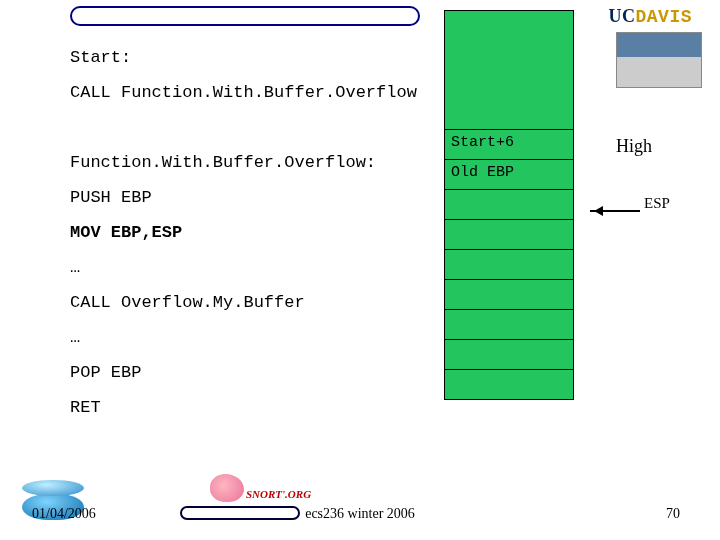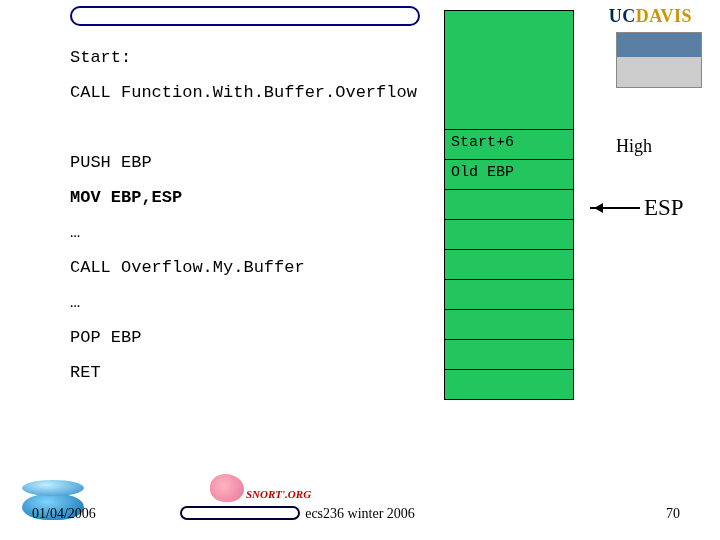--- a/index.html
+++ b/index.html
@@ -1,34 +1,34 @@
 <!DOCTYPE html>
 <html><head>
 <meta charset="utf-8">
 <style>
   * { box-sizing: border-box; margin: 0; padding: 0; }
   html, body { width: 720px; height: 540px; background: #fff; font-family: Arial, sans-serif; overflow: hidden; }
   .slide { position: relative; width: 720px; height: 540px; padding: 40px 50px 0 70px; }
   .top-pill { position: absolute; top: 6px; left: 70px; width: 350px; height: 20px; border: 2px solid #000080; border-radius: 12px; }
   .logo { position: absolute; top: 6px; right: 28px; width: 120px; text-align: right; }
   .logo .uc { font-family: Georgia, serif; font-weight: bold; font-size: 18px; color: #002855; letter-spacing: .5px; }
-  .logo .davis { font-family: Liberation Serif, serif; font-weight: bold; font-size: 18px; color: #c99700; letter-spacing: .5px; }
+  .logo .davis { font-family: Liberation Mono, monospace; font-weight: bold; font-size: 18px; color: #c99700; letter-spacing: .5px; }
   .logo-img { position: absolute; top: 32px; right: 18px; width: 86px; height: 56px; background: linear-gradient(#5a7fa5 0 45%, #ccc 45% 100%); border: 1px solid #888; }
 
   .main-area { position: absolute; top: 48px; left: 70px; right: 50px; bottom: 70px; }
 
   .code { font-family: "Courier New", monospace; font-size: 17px; color: #000; }
   .code .line { margin-bottom: 16px; white-space: pre; }
 
   .stack-col { position: absolute; top: -38px; left: 374px; }
   .stack-cell { width: 130px; height: 30px; border: 1.5px solid #000; border-top: none; font-family: "Courier New", monospace; font-size: 15px; padding: 4px 6px; background: #22c55e; }
   .stack-cell:first-child { border-top: 1.5px solid #000; height: 120px; }
 
   .label-high { position: absolute; font-family: "Times New Roman", serif; font-size: 18px; }
-  .label-esp { position: absolute; font-family: "Times New Roman", serif; font-size: 23px; display: flex; align-items: center; }
+  .label-esp { position: absolute; font-family: "Times New Roman", serif; font-size: 15px; display: flex; align-items: flex-end; }
   .arrow-left { display: inline-block; width: 50px; height: 2px; background: #000; position: relative; margin-right: 4px; }
   .arrow-left::before { content: ""; position: absolute; left: -1px; top: -4px; border: 5px solid transparent; border-right: 9px solid #000; }
 
   .footer { position: absolute; bottom: 10px; left: 0; right: 0; height: 40px; font-family: "Times New Roman", serif; font-size: 14px; color: #000; }
   .footer .date { position: absolute; left: 32px; bottom: 8px; }
   .footer .center { position: absolute; left: 50%; transform: translateX(-50%); bottom: 8px; }
   .footer .page { position: absolute; right: 40px; bottom: 8px; }
 
   .router-icon { position: absolute; left: 22px; bottom: 20px; width: 62px; height: 42px; }
   .router-icon .body { width: 62px; height: 26px; background: radial-gradient(ellipse at 40% 30%, #7fd4ff, #0a6aa8); border-radius: 50% / 60%; position: absolute; bottom: 0; }
@@ -51,20 +51,21 @@
     <span class="uc">UC</span><span class="davis">DAVIS</span>
   </div>
   <div class="logo-img"></div>
 
   <div class="main-area">
 
     <div class="code">
       <div class="line">Start:</div>
       <div class="line">CALL Function.With.Buffer.Overflow</div>
       <div class="line"> </div>
+      <div class="line">Function.With.Buffer.Overflow:</div>
       <div class="line">PUSH EBP</div>
       <div class="line bold">MOV EBP,ESP</div>
       <div class="line">…</div>
       <div class="line">CALL Overflow.My.Buffer</div>
       <div class="line">…</div>
       <div class="line">POP EBP</div>
       <div class="line">RET</div>
     </div>
 
     <div class="stack-col">

